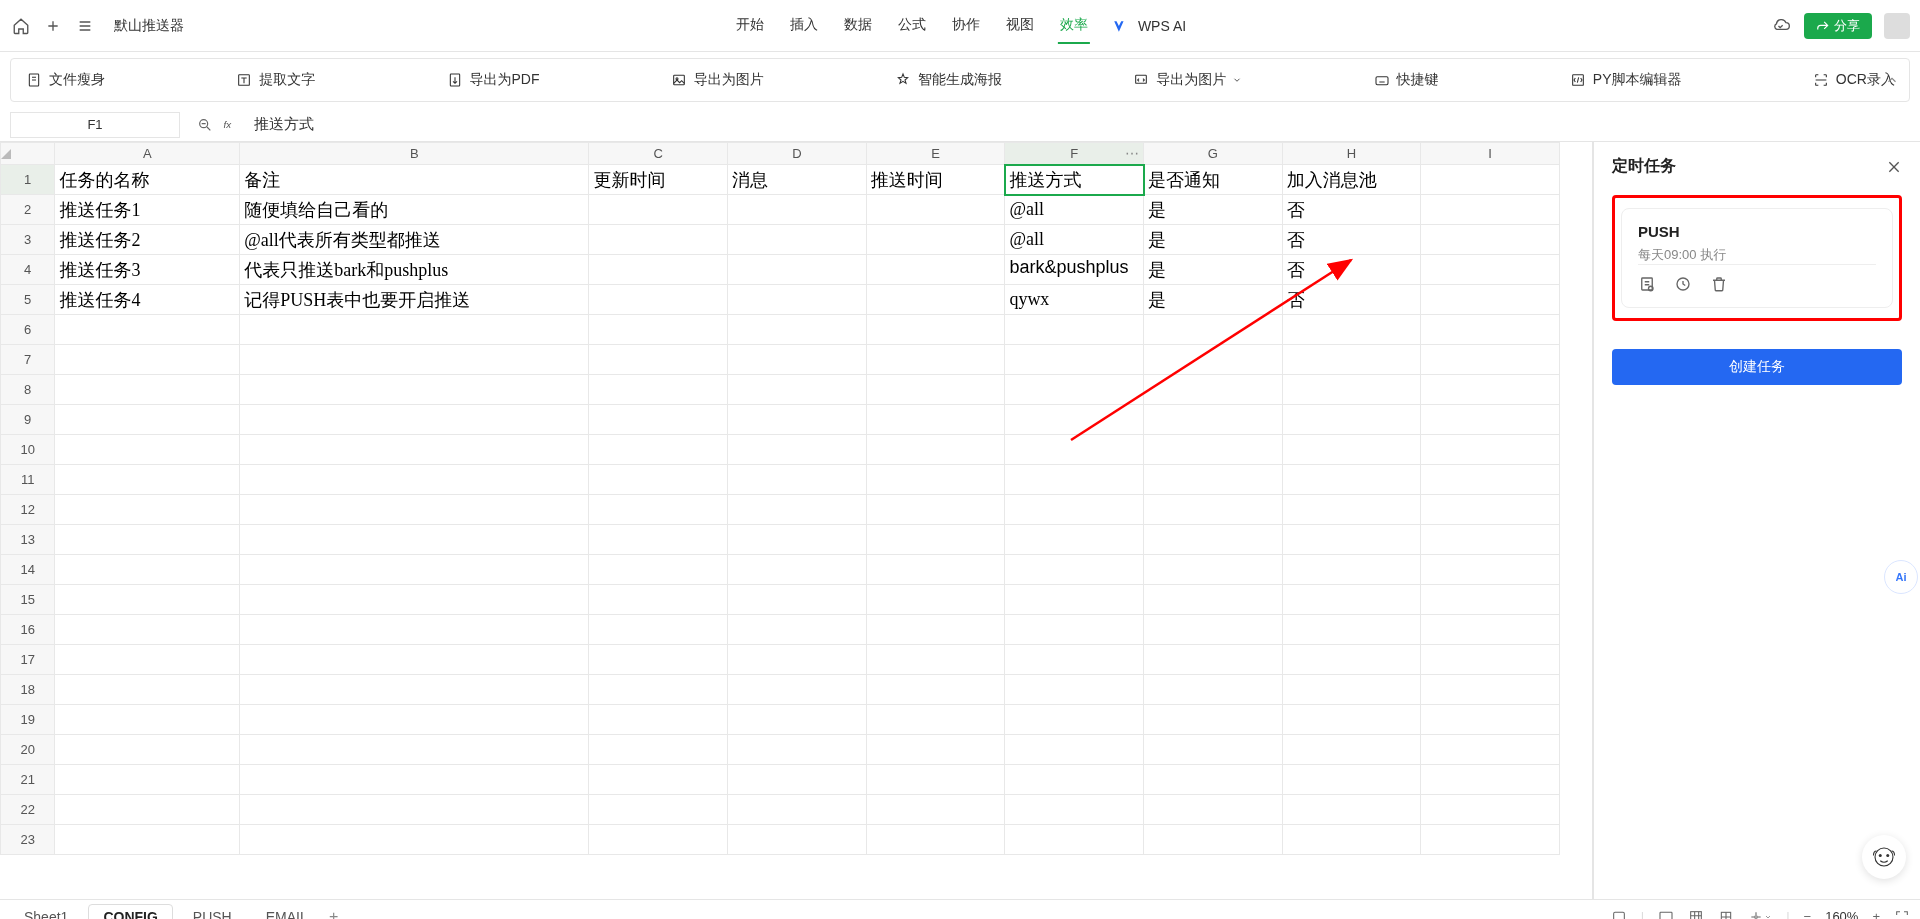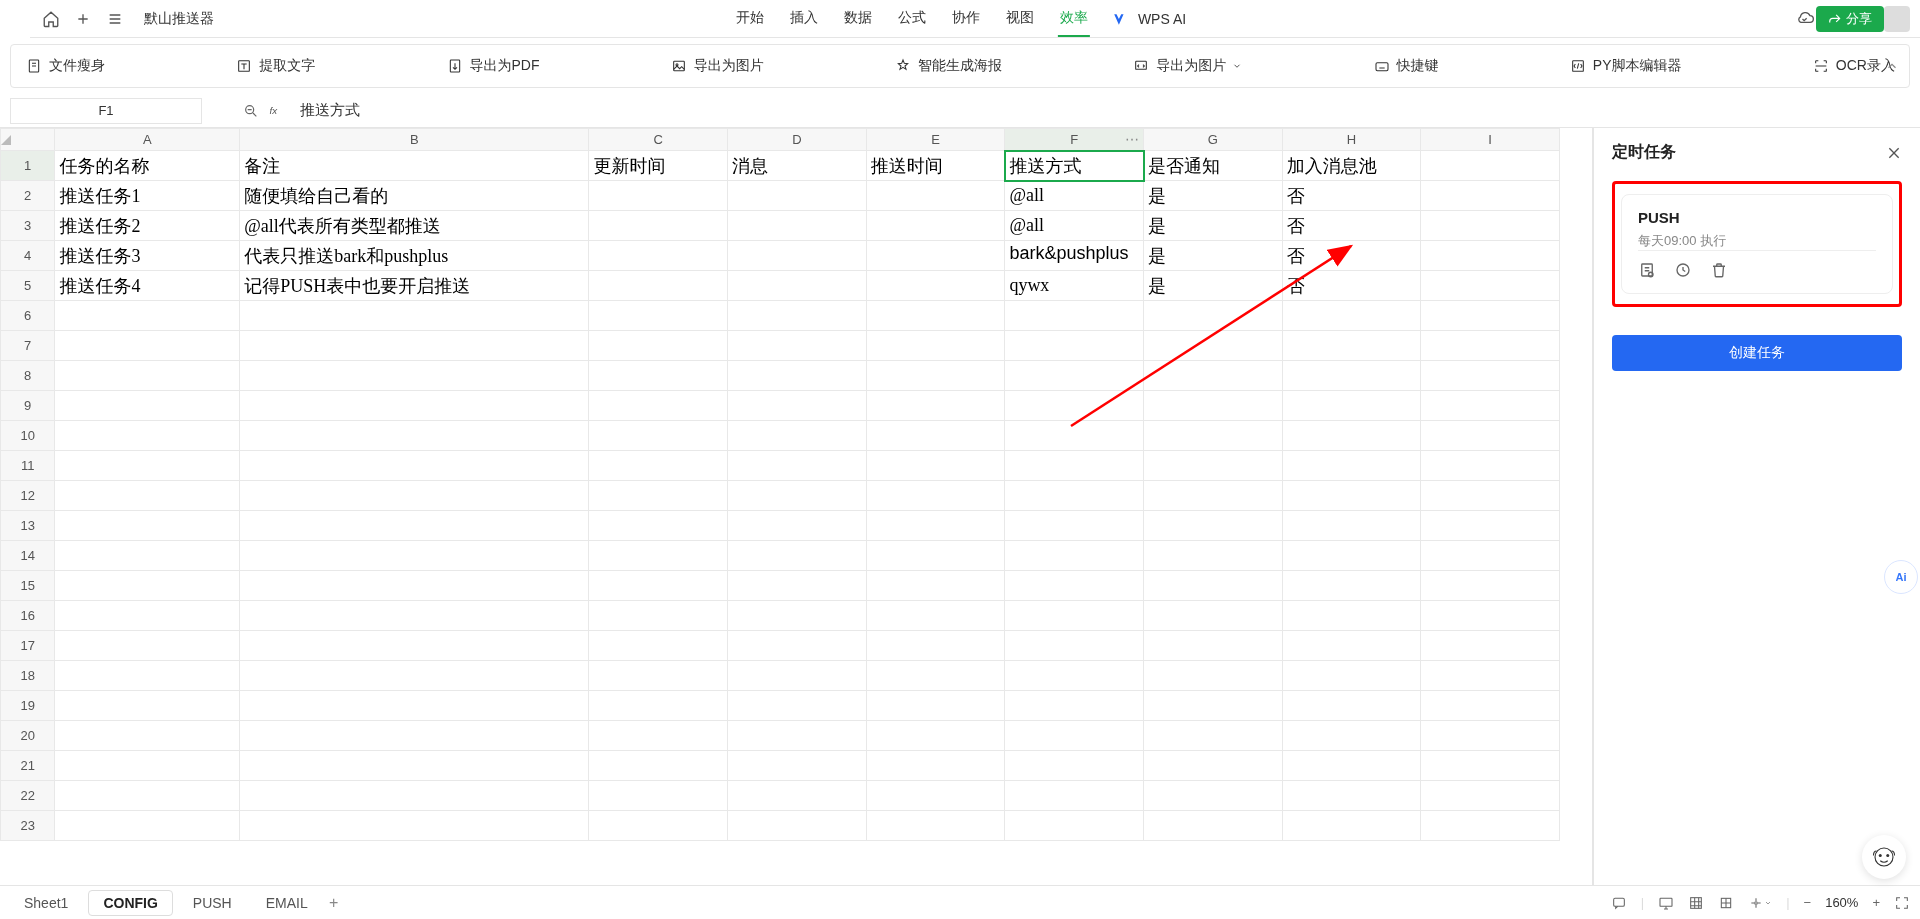--- a/index.html
+++ b/index.html
@@ -1,41 +1,41 @@
 <!DOCTYPE html>
 <html><head>
 <meta charset="utf-8">
 <style>
 * { box-sizing: border-box; margin: 0; padding: 0; font-family: "PingFang SC", "Microsoft YaHei", Arial, sans-serif; }
 html, body { width: 1920px; height: 919px; overflow: hidden; background: #fff; }
 
 
-.titlebar { height: 38px; display: flex; align-items: center; border-bottom: 1px solid #e5e5e5; padding: 12px 10px; margin-left: 30px; }
+.titlebar { height: 52px; display: flex; align-items: center; border-bottom: 1px solid #e5e5e5; padding: 12px 10px; }
 .tb-left { display: flex; align-items: center; gap: 10px; }
 .tb-icon { width: 22px; height: 22px; display: flex; align-items: center; justify-content: center; color: #555; }
 .tb-title { font-size: 14px; color: #333; margin-left: 8px; }
 .tb-menu { display: flex; gap: 22px; margin-left: auto; margin-right: auto; position: absolute; left: 50%; transform: translateX(-50%); }
 .tb-menu-item { font-size: 14px; color: #333; cursor: pointer; padding: 8px 2px; }
 .tb-menu-item.active { color: #1ba94c; border-bottom: 2px solid #1ba94c; }
 .wpsai { display: flex; align-items: center; gap: 12px; font-size: 14px; color: #333; }
 .wpsai-logo { width: 14px; height: 14px; }
-.tb-right { margin-left: auto; display: flex; align-items: center; }
+.tb-right { margin-left: auto; display: flex; align-items: center; gap: 12px; }
 .share-btn { background: #1ba94c; color: #fff; border: none; border-radius: 4px; padding: 4px 12px; font-size: 13px; display: flex; align-items: center; gap: 4px; cursor: pointer; }
 .avatar { width: 26px; height: 26px; border-radius: 4px; background: #ddd; }
 
 
 .ribbon-wrap { padding: 6px 10px; }
 .ribbon { height: 44px; border: 1px solid #e5e5e5; border-radius: 4px; display: flex; align-items: center; justify-content: space-between; gap: 28px; padding: 0 14px; position: relative; }
 .ribbon-item { display: flex; align-items: center; gap: 6px; font-size: 14px; color: #333; cursor: pointer; }
 .ribbon-ico { width: 18px; height: 18px; display: flex; align-items: center; justify-content: center; }
 .r-chevron { position: absolute; right: 10px; color: #888; display:flex; align-items:center; }
 
 
 .fbar { height: 34px; display: flex; align-items: center; border-bottom: 1px solid #e5e5e5; padding-left: 10px; }
-.namebox { width: 192px; height: 26px; border: 1px solid #e5e5e5; display: flex; align-items: center; justify-content: center; font-size: 13px; color: #333; margin-right: 36px; }
+.namebox { width: 170px; height: 26px; border: 1px solid #e5e5e5; display: flex; align-items: center; justify-content: center; font-size: 13px; color: #333; margin-right: 12px; }
 .fbar-ico { width: 26px; height: 26px; display: flex; align-items: center; justify-content: center; color: #666; }
 .fbar-text { font-size: 15px; color: #333; margin-left: 10px; }
 
 
 .main { display: flex; height: calc(919px - 38px - 56px - 34px - 34px); }
 
 
 .grid { flex: 1; position: relative; overflow: hidden; border-right: 1px solid #e5e5e5; }
 table.sheet { border-collapse: collapse; table-layout: fixed; width: 1560px; }
 table.sheet th, table.sheet td { border: 1px solid #e8e8e8; font-weight: normal; }

